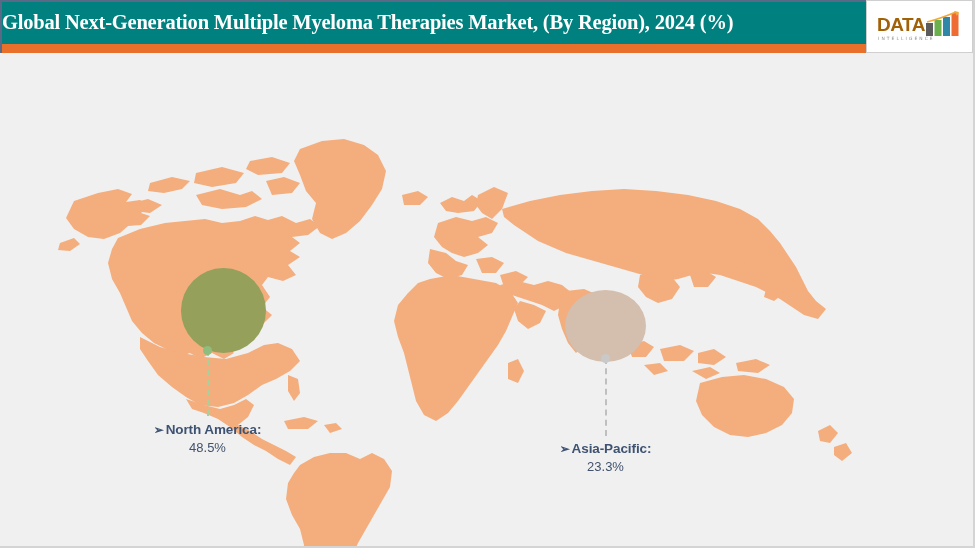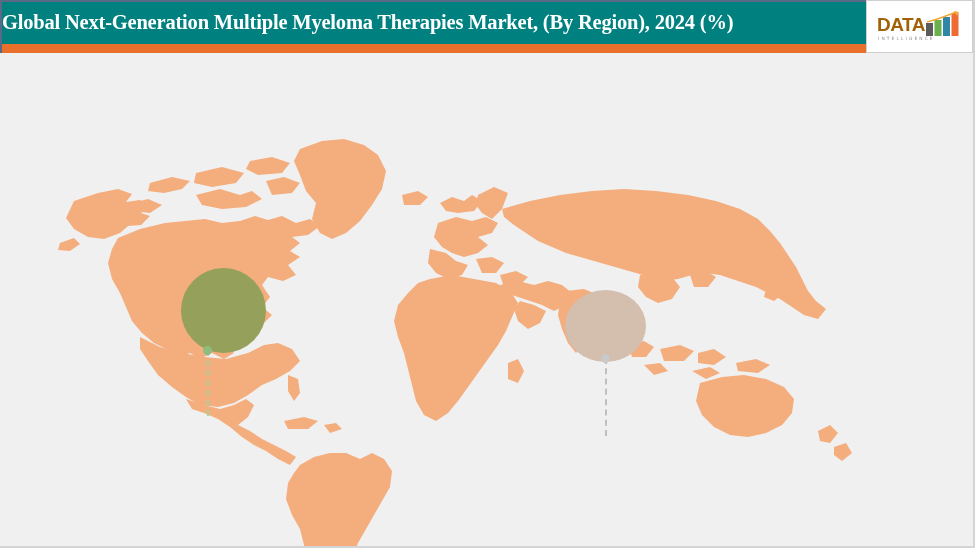--- a/index.html
+++ b/index.html
@@ -302,16 +302,28 @@
       </g>
     </svg>
 
     <div class="bubble" id="bubble-ap"></div>
     <div class="bubble" id="bubble-na"></div>
     <div class="leader" id="leader-na"></div>
     <div class="leader-dot" id="dot-na"></div>
     <div class="leader" id="leader-ap"></div>
     <div class="leader-dot" id="dot-ap"></div>
 
-
+    <div class="callout" id="callout-na">
+      <div class="c-title">
+        <span class="c-arrow">➢</span><span>North America:</span>
+      </div>
+      <div class="c-value">48.5%</div>
+    </div>
+
+    <div class="callout" id="callout-ap">
+      <div class="c-title">
+        <span class="c-arrow">➢</span><span>Asia-Pacific:</span>
+      </div>
+      <div class="c-value">23.3%</div>
+    </div>
   </div>
 
 </div>
 
 </body></html>

